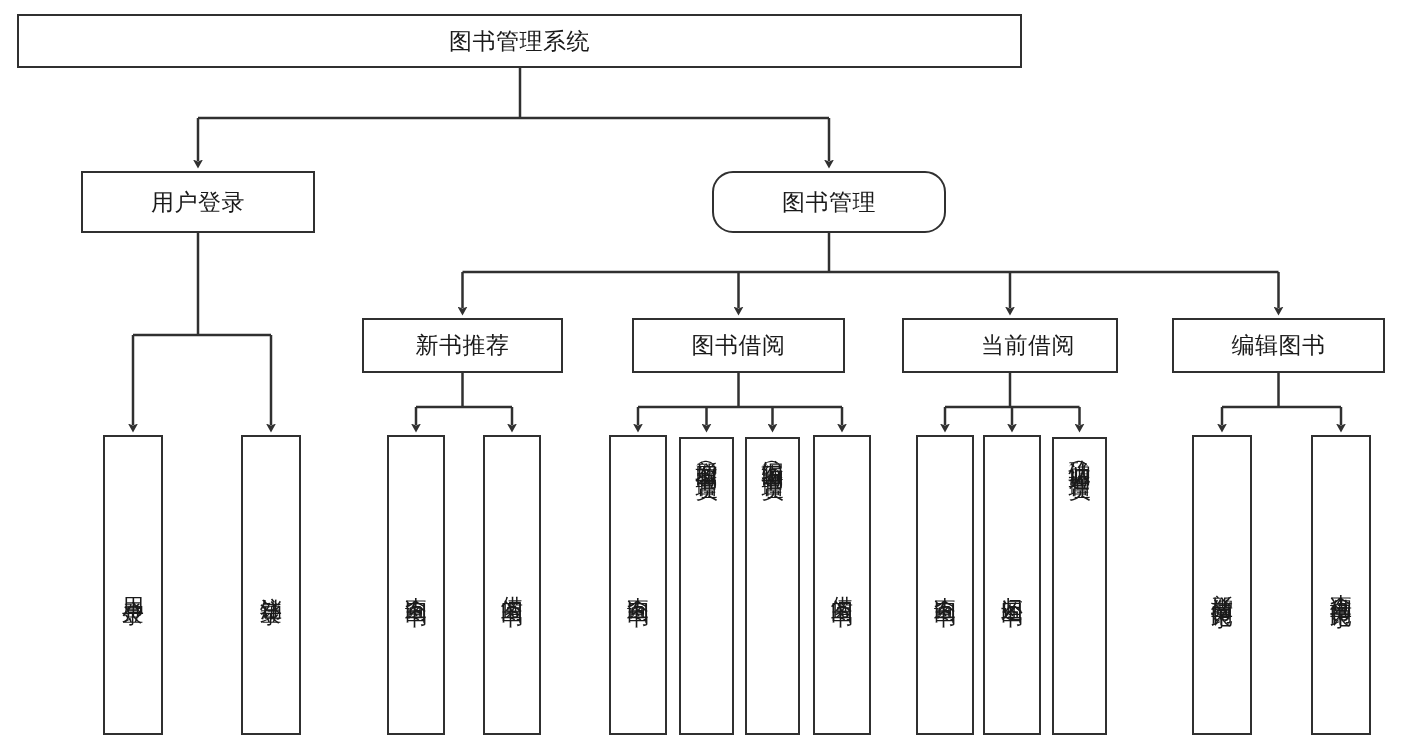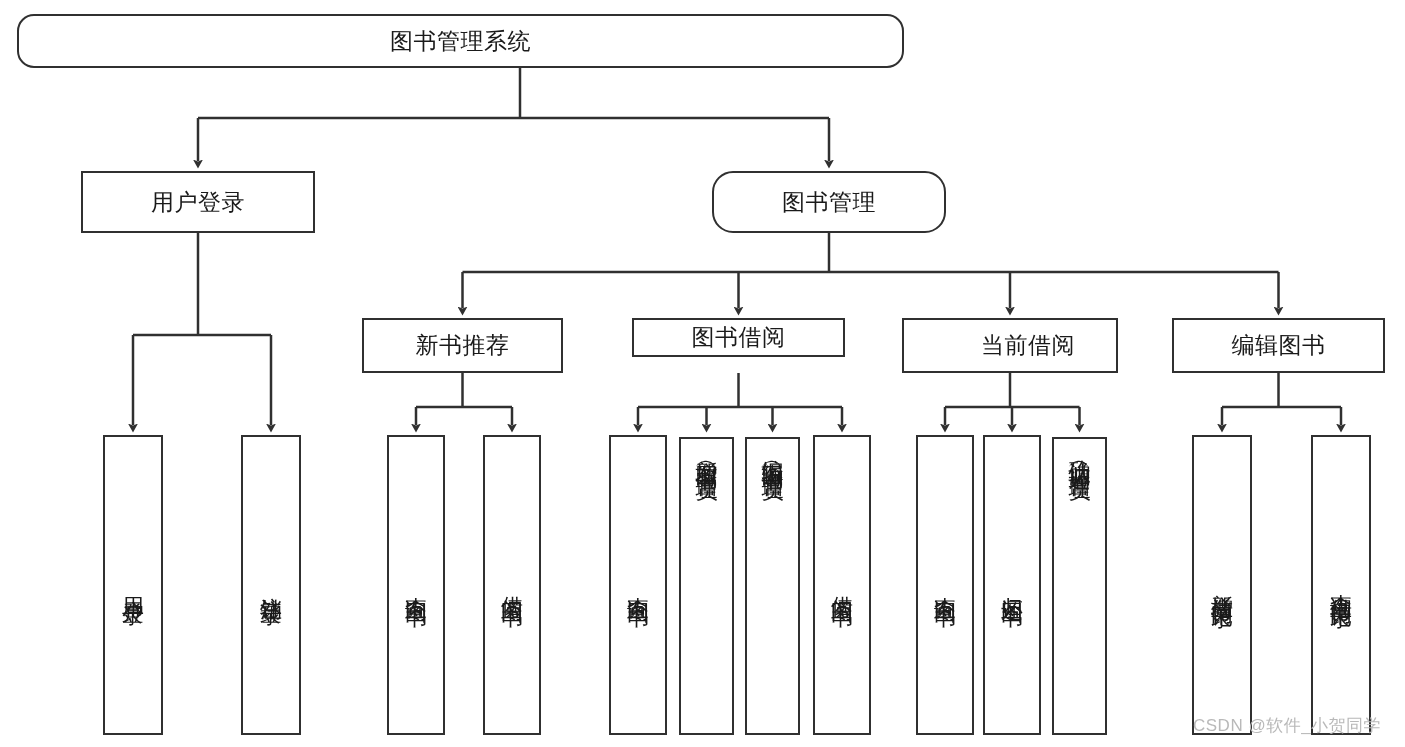--- a/index.html
+++ b/index.html
@@ -111,33 +111,33 @@
         <line x1="945" y1="407" x2="945" y2="425" stroke="#303030" stroke-width="2.5" marker-end="url(#arrowhead)"></line>
         <line x1="1012" y1="407" x2="1012" y2="425" stroke="#303030" stroke-width="2.5" marker-end="url(#arrowhead)"></line>
         <line x1="1079.5" y1="407" x2="1079.5" y2="425" stroke="#303030" stroke-width="2.5" marker-end="url(#arrowhead)"></line>
         <line x1="1278.5" y1="373" x2="1278.5" y2="407" stroke="#303030" stroke-width="2.5"></line>
         <line x1="1222" y1="407" x2="1341" y2="407" stroke="#303030" stroke-width="2.5"></line>
         <line x1="1222" y1="407" x2="1222" y2="425" stroke="#303030" stroke-width="2.5" marker-end="url(#arrowhead)"></line>
         <line x1="1341" y1="407" x2="1341" y2="425" stroke="#303030" stroke-width="2.5" marker-end="url(#arrowhead)"></line>
       </g>
   </svg>
   <div id="nodes-layer">
-      <div class="node-box" style="left: 17px; top: 14px; width: 887px; height: 54px; border-radius: 17px;">
+      <div class="node-box" style="left: 17px; top: 14px; width: 1005px; height: 54px;">
         <span class="node-label-h">图书管理系统</span>
       </div>
       <div class="node-box" style="left: 81px; top: 171px; width: 234px; height: 62px;">
         <span class="node-label-h">用户登录</span>
       </div>
       <div class="node-box" style="left: 712px; top: 171px; width: 234px; height: 62px; border-radius: 21px;">
         <span class="node-label-h">图书管理</span>
       </div>
       <div class="node-box" style="left: 362px; top: 318px; width: 201px; height: 55px;">
         <span class="node-label-h">新书推荐</span>
       </div>
-      <div class="node-box" style="left: 632px; top: 318px; width: 213px; height: 39px;">
+      <div class="node-box" style="left: 632px; top: 318px; width: 213px; height: 55px;">
         <span class="node-label-h">图书借阅</span>
       </div>
       <div class="node-box" style="left: 902px; top: 318px; width: 216px; height: 55px; padding-left: 36px;">
         <span class="node-label-h">当前借阅</span>
       </div>
       <div class="node-box" style="left: 1172px; top: 318px; width: 213px; height: 55px;">
         <span class="node-label-h">编辑图书</span>
       </div>
       <div class="node-box leaf-box" style="left: 103px; top: 435px; width: 60px; height: 300px;">
         <span class="node-label-v">用户登录</span>
@@ -172,14 +172,13 @@
       <div class="node-box leaf-box tall-text" style="left: 1052px; top: 437px; width: 55px; height: 298px;">
         <span class="node-label-v">确认归还（管理员）</span>
       </div>
       <div class="node-box leaf-box" style="left: 1192px; top: 435px; width: 60px; height: 300px;">
         <span class="node-label-v">新增借阅记录</span>
       </div>
       <div class="node-box leaf-box" style="left: 1311px; top: 435px; width: 60px; height: 300px;">
         <span class="node-label-v">查询借阅记录</span>
       </div>
     </div>
-  <div class="watermark" style="left: 1193px; top: 714px;">CSDN @软件_小贺同学</div>
 </div>
 
 </body></html>

